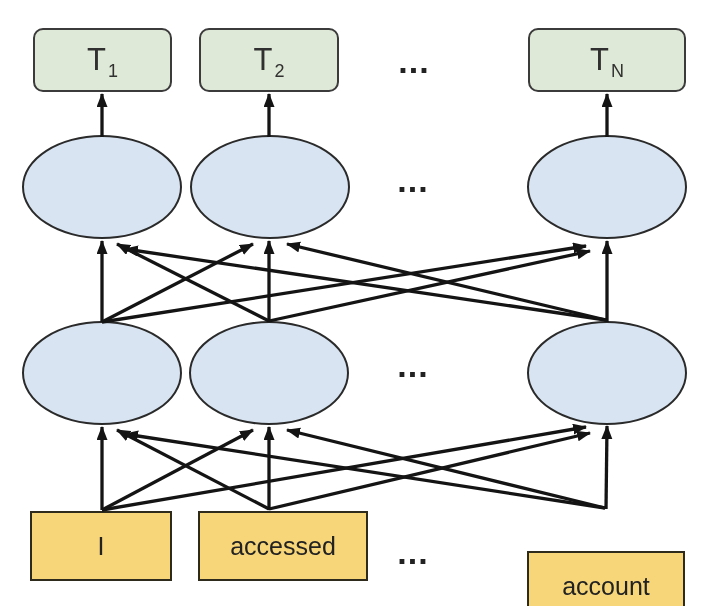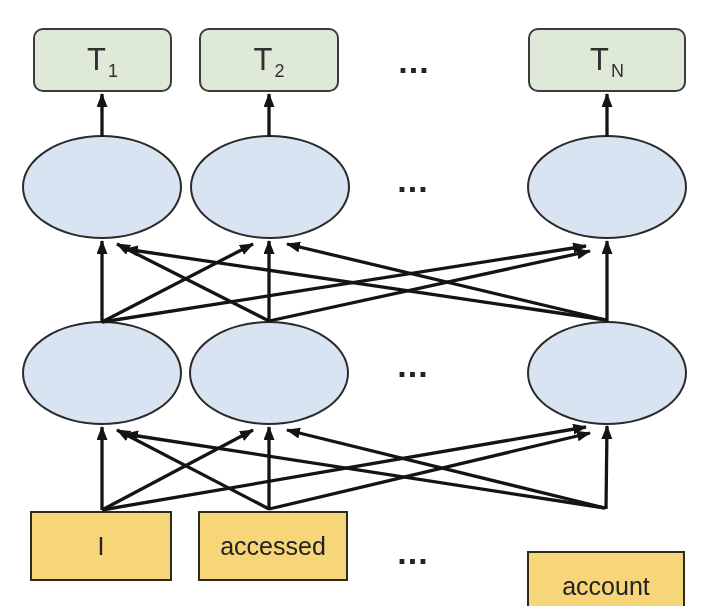--- a/index.html
+++ b/index.html
@@ -98,21 +98,21 @@
   <div class="ell" style="left:190px;top:135px;"></div>
   <div class="ell" style="left:527px;top:135px;"></div>
 
   <div class="ell" style="left:22px;top:321px;"></div>
   <div class="ell" style="left:189px;top:321px;"></div>
   <div class="ell" style="left:527px;top:321px;"></div>
 
   <div class="ibox" style="left:30px;width:142px;">
     <span>I</span>
   </div>
-  <div class="ibox" style="left:198px;width:150px;">
+  <div class="ibox" style="left:198px;width:170px;">
     <span>accessed</span>
   </div>
   <div class="ibox" style="left:527px;width:158px;margin-top:40px;">
     <span>account</span>
   </div>
 
   <div class="dots" style="left:384px;top:44px;">...</div>
   <div class="dots" style="left:383px;top:163px;">...</div>
   <div class="dots" style="left:383px;top:348px;">...</div>
   <div class="dots" style="left:383px;top:535px;">...</div>

